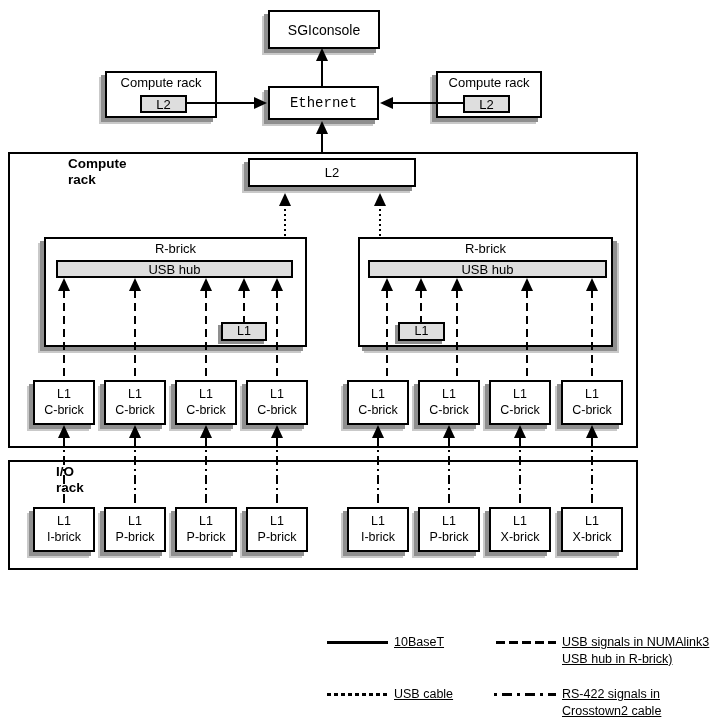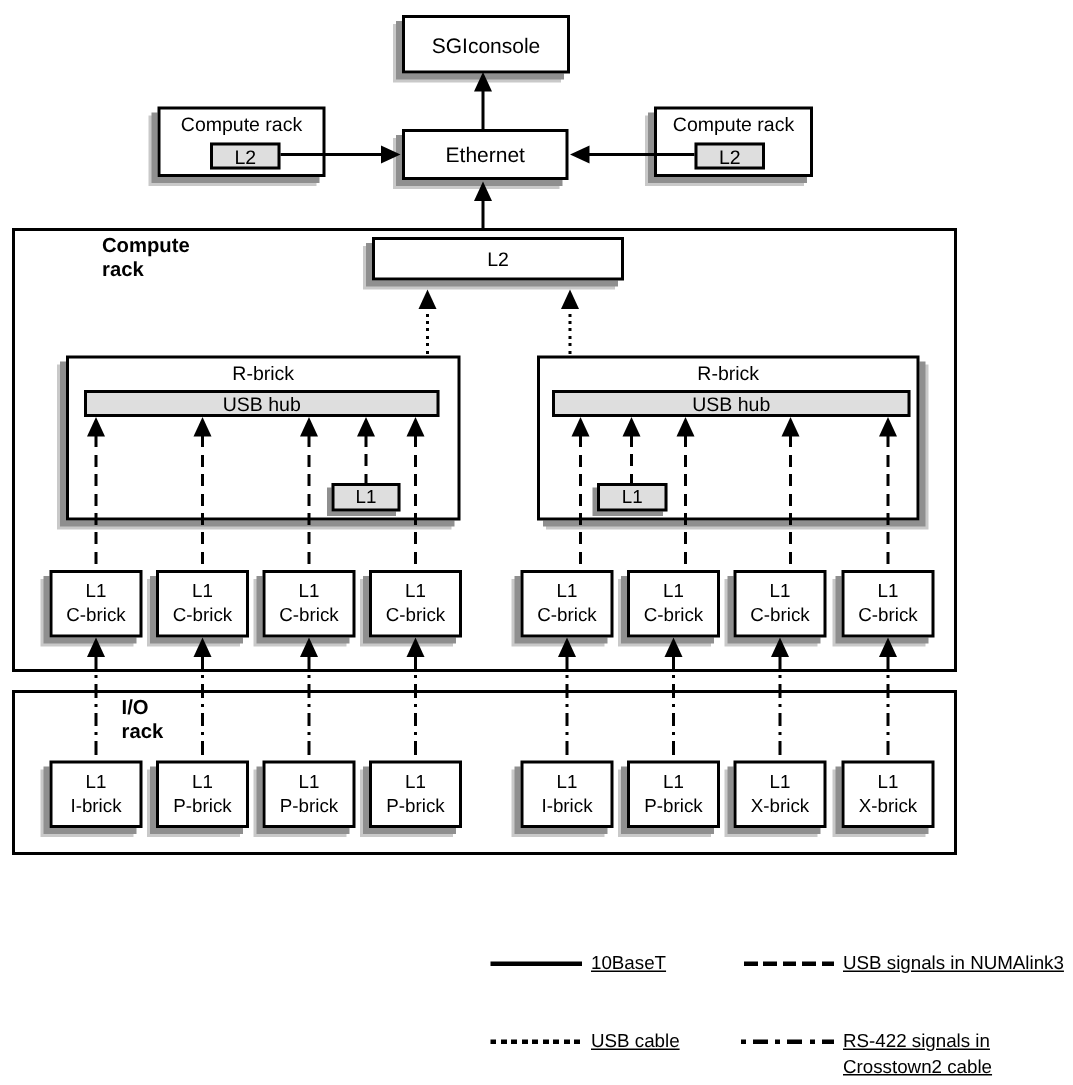--- a/index.html
+++ b/index.html
@@ -32,21 +32,21 @@
 </style>
 </head>
 <body>
 
 <div class="stage">
 
   <div class="box shadL f14" style="left:268px;top:10px;width:112px;height:39px;">
     <span>SGIconsole</span>
   </div>
 
-  <div class="box shadL f14" style="left:268px;top:86px;width:111px;height:34px;">
+  <div class="box shadL f14" style="left:268px;top:86px;width:111px;height:34px;font-family:Liberation Mono, monospace;">
     <span>Ethernet</span>
   </div>
 
   <div class="box shadL f13" style="left:105px;top:71px;width:112px;height:47px;justify-content:flex-start;">
     <div style="margin-top:2px;">Compute rack</div>
     <div class="box gray f13" style="left:33px;top:22px;width:47px;height:18px;">
       <span>L2</span>
     </div>
   </div>
 
@@ -153,21 +153,21 @@
   <div class="box shadL f12" style="left:489px;top:380px;width:62px;height:45px;">
     <div>L1</div>
     <div>C-brick</div>
   </div>
   <div class="box shadL f12" style="left:561px;top:380px;width:62px;height:45px;">
     <div>L1</div>
     <div>C-brick</div>
   </div>
 
   <div class="plain" style="left:8px;top:460px;width:630px;height:110px;"></div>
-  <div class="lbl" style="left:33px;top:464px;">
+  <div class="lbl" style="left:8px;top:464px;">
     <div>I/O</div>
     <div>rack</div>
   </div>
 
   <div class="vdashdot" style="left:63px;top:437px;height:70px;"></div>
   <div class="arr-up" style="left:58px;top:425px;"></div>
   <div class="vdashdot" style="left:134px;top:437px;height:70px;"></div>
   <div class="arr-up" style="left:129px;top:425px;"></div>
   <div class="vdashdot" style="left:205px;top:437px;height:70px;"></div>
   <div class="arr-up" style="left:200px;top:425px;"></div>
@@ -214,20 +214,21 @@
     <div>L1</div>
     <div>X-brick</div>
   </div>
 
   <div class="hsw sw-solid" style="left:327px;top:641px;width:61px;"></div>
   <div class="leg" style="left:394px;top:634px;">10BaseT</div>
 
   <div class="hsw sw-dash" style="left:496px;top:641px;width:60px;"></div>
   <div class="leg" style="left:562px;top:634px;">
     <div>USB signals in NUMAlink3</div>
+    <div>USB hub in R-brick)</div>
   </div>
 
   <div class="hsw sw-dot" style="left:327px;top:693px;width:61px;"></div>
   <div class="leg" style="left:394px;top:686px;">USB cable</div>
 
   <div class="hsw sw-dashdot" style="left:494px;top:693px;width:62px;"></div>
   <div class="leg" style="left:562px;top:686px;">
     <div>RS-422 signals in</div>
     <div>Crosstown2 cable</div>
   </div>

